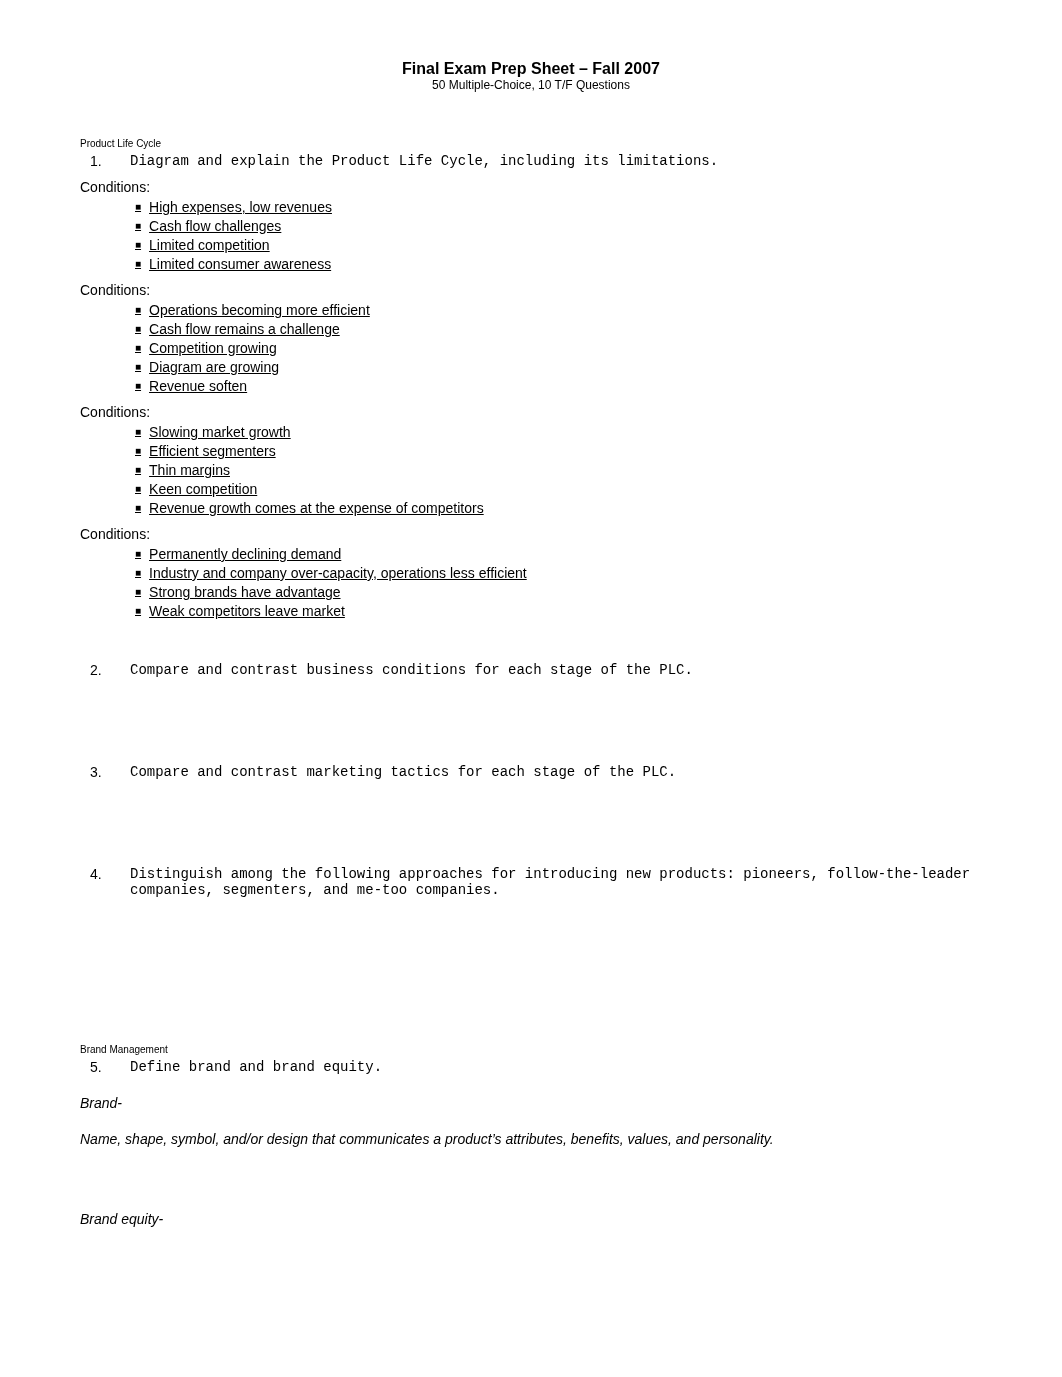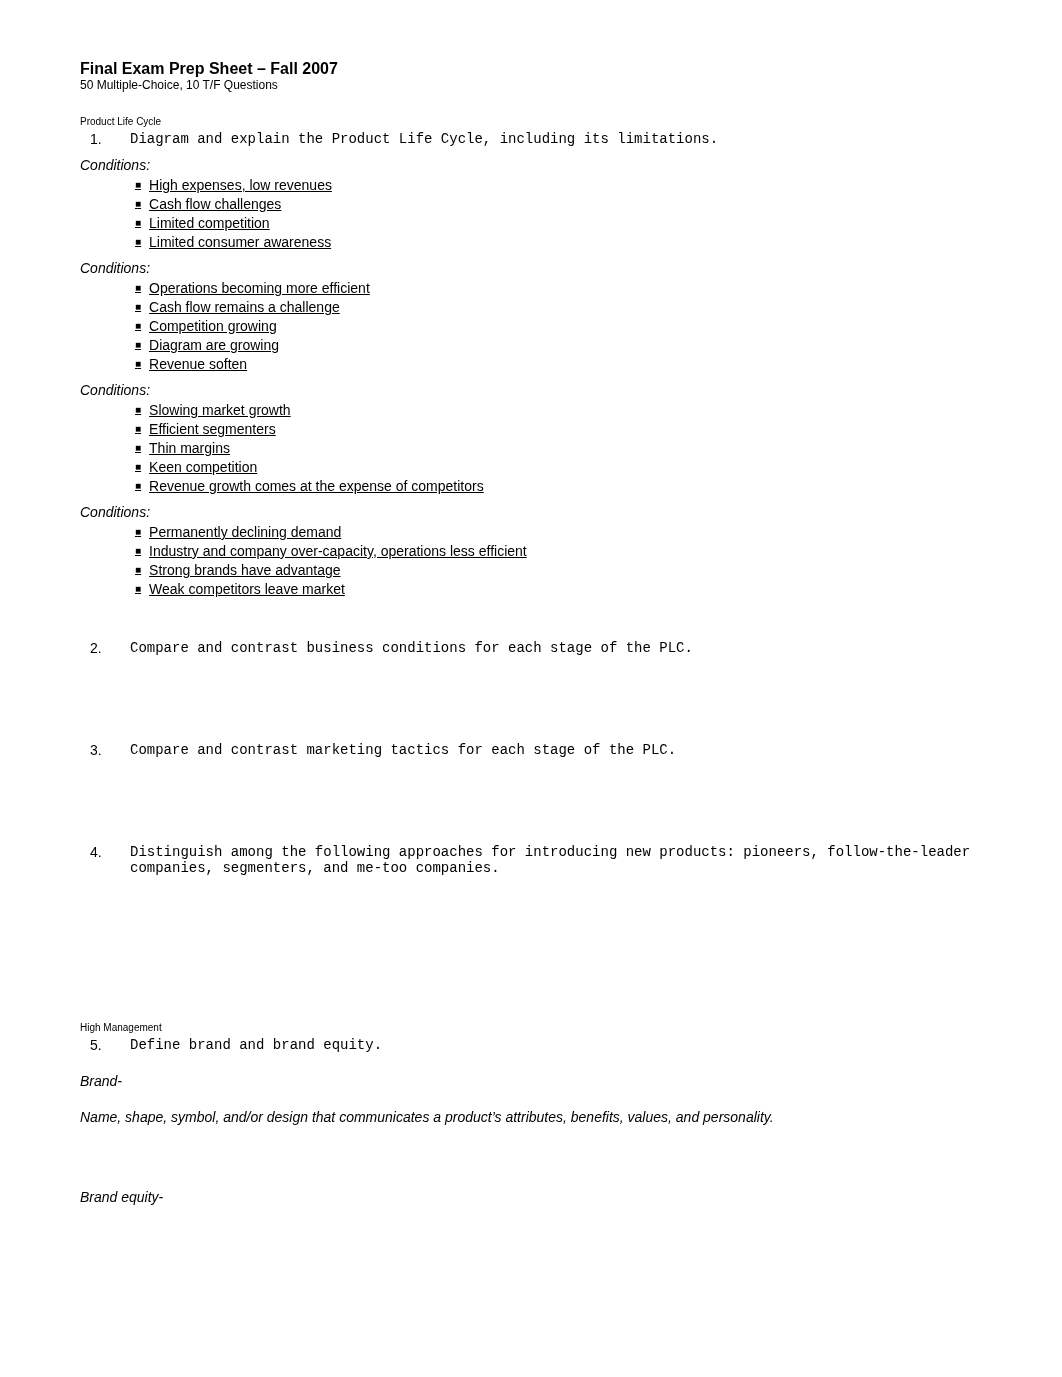--- a/index.html
+++ b/index.html
@@ -12,21 +12,22 @@
       background: #ffffff;
       font-family: Arial, sans-serif;
       font-size: 14px;
       color: #000000;
       width: 1062px;
       min-height: 1377px;
       padding: 60px 80px;
     }
 
     .page-header {
-      margin-bottom: 24px;
+      text-align: center;
+      margin-bottom: 46px;
     }
 
     .page-title {
       font-weight: bold;
       font-size: 16px;
     }
 
     .page-subtitle {
       font-size: 12px;
     }
@@ -53,21 +54,20 @@
     }
 
     .numbered-item .text {
       flex: 1;
       font-family: Liberation Mono, monospace;
     }
 
     .conditions-label {
       margin-top: 10px;
       margin-bottom: 4px;
-      font-style: italic;
     }
 
     .bullet-list {
       list-style: none;
       padding: 0;
       margin-left: 55px;
       text-decoration: underline;
     }
 
     .bullet-list li {
@@ -218,21 +218,21 @@
   <li class="numbered-item">
     <span class="num">4.</span>
     <span class="text">Distinguish among the following approaches for introducing new products: pioneers, follow-the-leader companies, segmenters, and me-too companies.</span>
   </li>
 </ol>
 
 <div class="spacer-lg"></div>
 <div class="spacer"></div>
 
 <div>
-  <div class="section-heading">High Management</div>
+  <div class="section-heading">Brand Management</div>
   <ol class="numbered-list">
     <li class="numbered-item">
       <span class="num">5.</span>
       <span class="text">Define brand and brand equity.</span>
     </li>
   </ol>
   <p>Brand-</p>
   <p>Name, shape, symbol, and/or design that communicates a product’s attributes, benefits, values, and personality.</p>
   <div class="spacer"></div>
   <p>Brand equity-</p>

